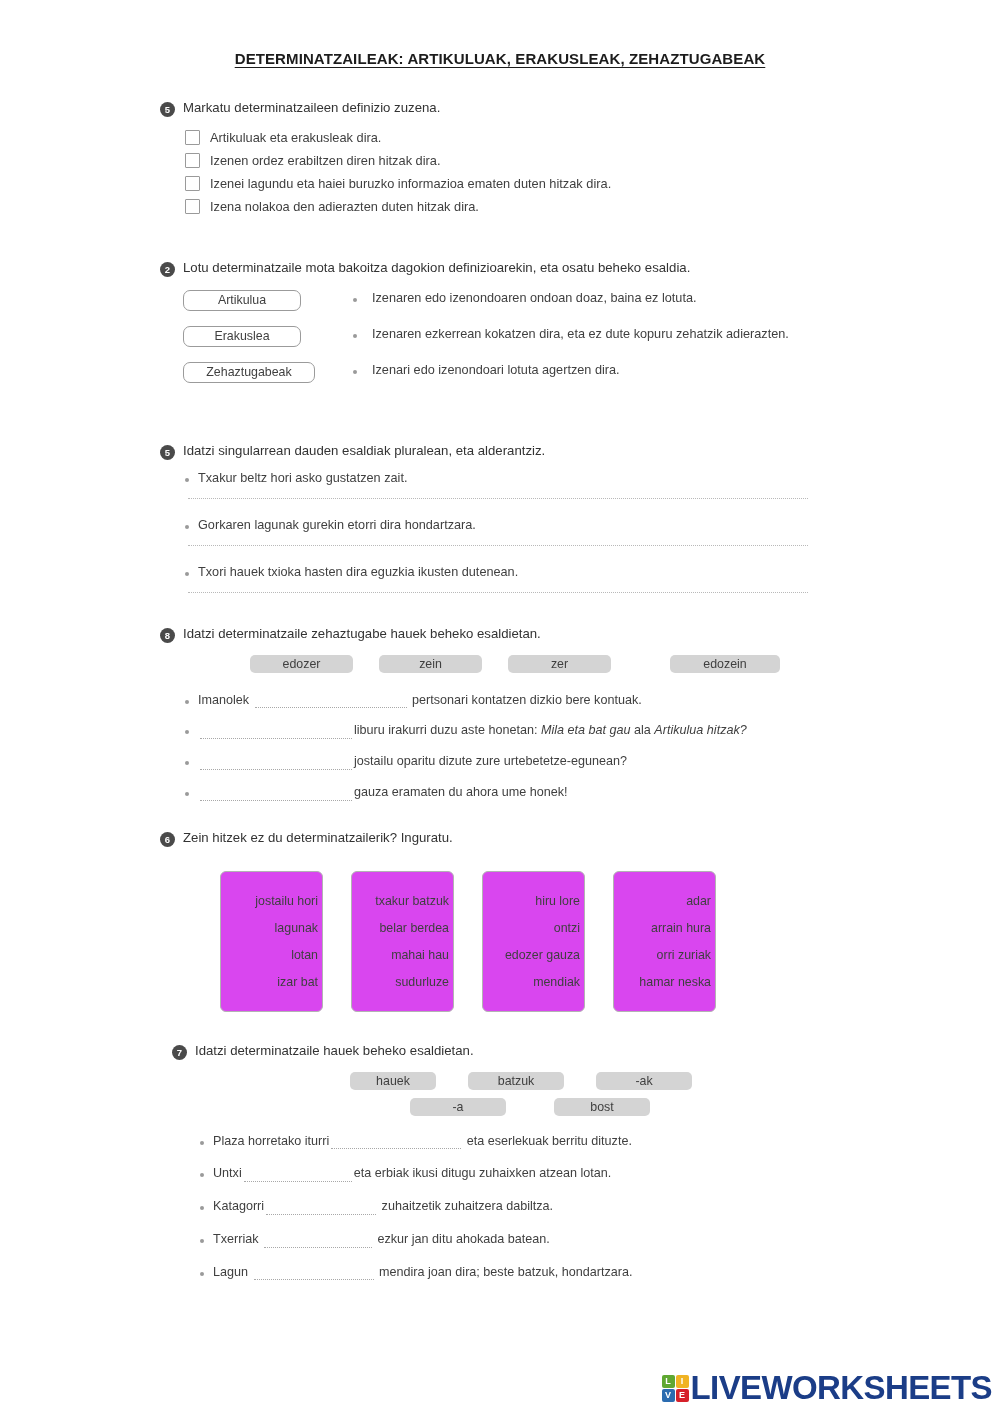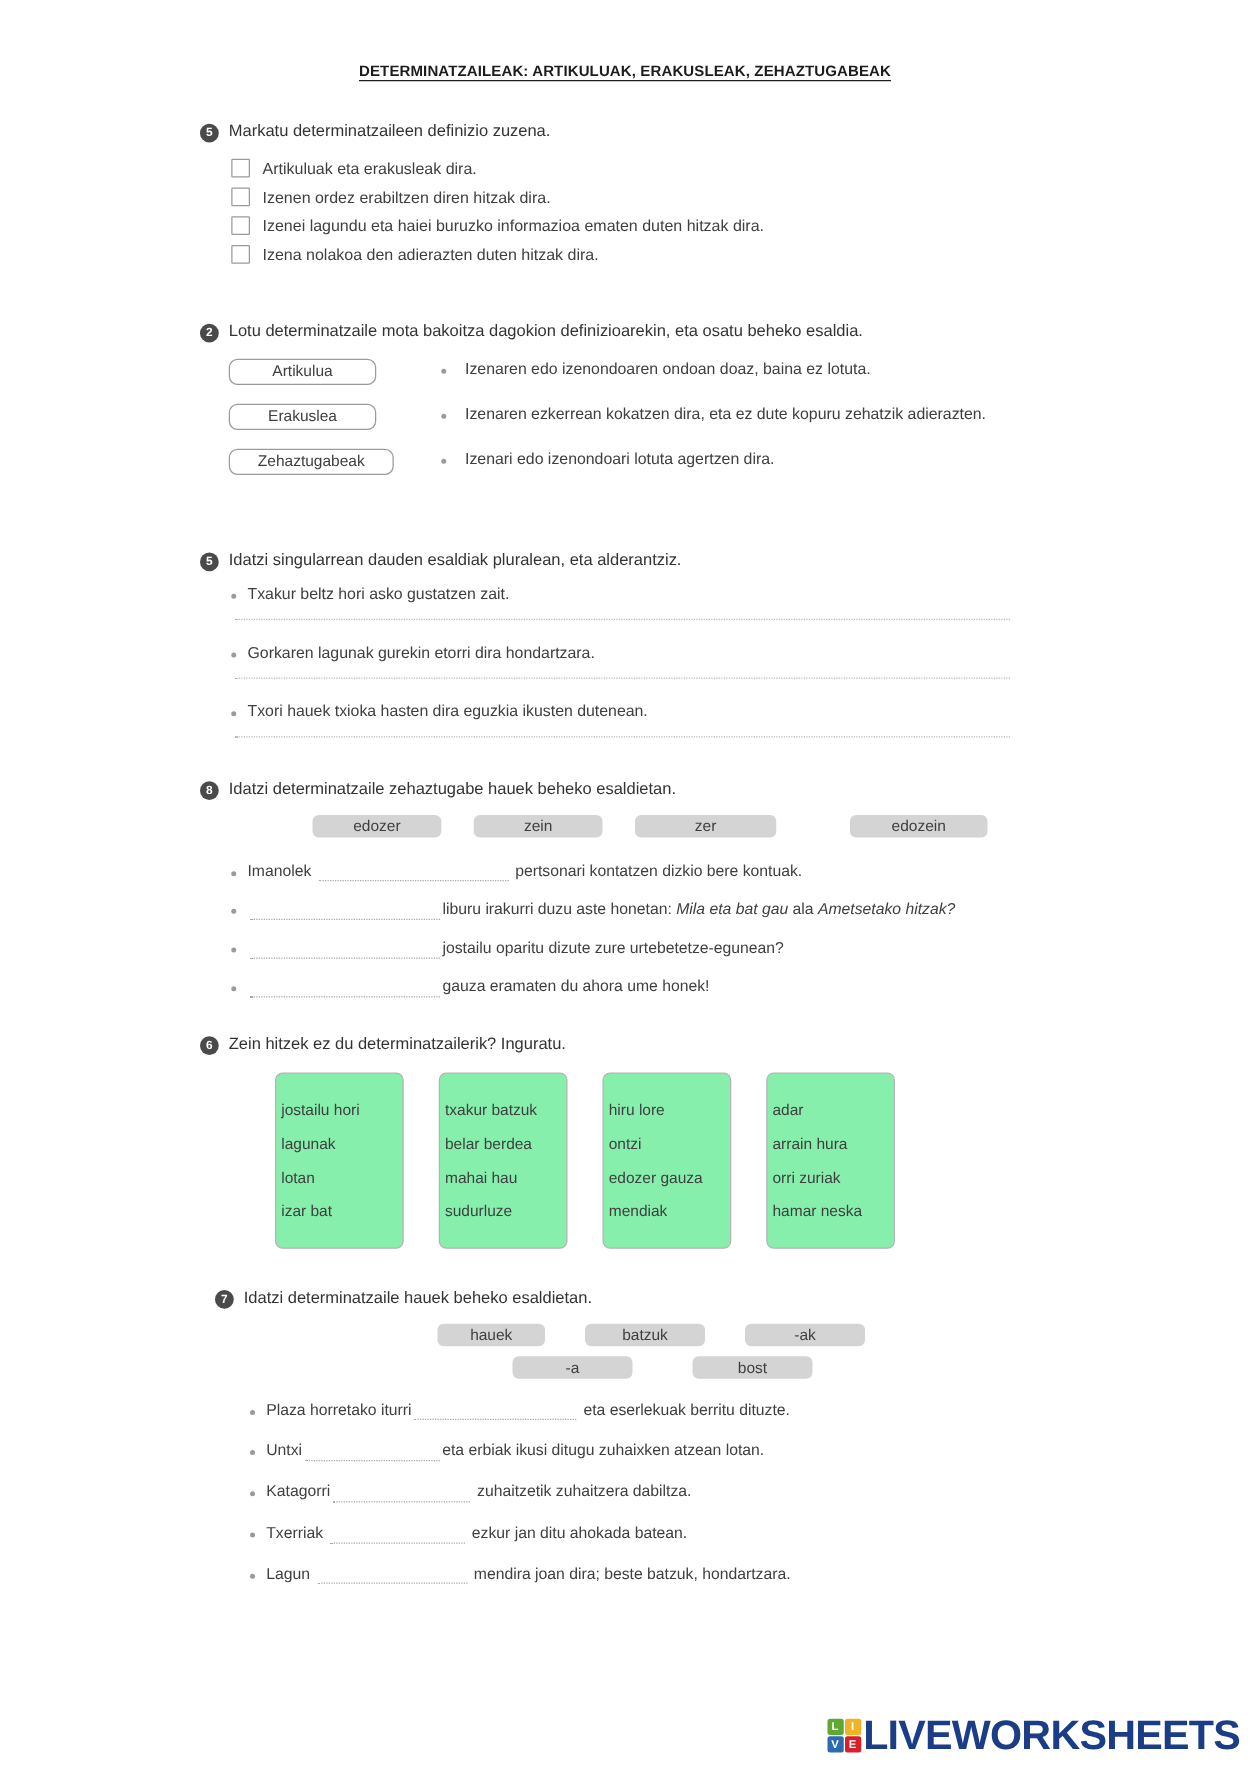--- a/index.html
+++ b/index.html
@@ -10,21 +10,21 @@
     font-family:"Liberation Sans", sans-serif;
     color:#3d3d3d;
     position:relative;
     overflow:hidden;
   }
   .page { position:relative; width:1000px; height:1413px; padding:0; }
 
   .title {
     text-align:center;
     font-weight:bold;
-    font-size:12px;
+    font-size:15px;
     letter-spacing:0.1px;
     color:#1c1c1c;
     text-decoration:underline;
     text-underline-offset:3px;
     padding-top:50px;
   }
 
   .content { padding:0 160px 0 160px; }
 
   
@@ -89,21 +89,21 @@
   .blank {
     display:inline-block; border-bottom:1.3px dotted #a8a8a8;
     vertical-align:bottom; height:11px; margin:0 2px;
   }
   .ital { font-style:italic; }
 
   
   .boxes { display:flex; gap:28px; margin-top:14px; padding-left:60px; }
   .wbox {
     width:103px; border:1.3px solid #b3b3b3; border-radius:6px;
-    padding:22px 4px 22px 4px; text-align:left; background:#86efac;
+    padding:22px 4px 22px 4px; text-align:right; background:#d946ef;margin-top:10px;
   }
   .wbox div { font-size:12.4px; color:#3f3f3f; margin-bottom:13px; }
   .wbox div:last-child { margin-bottom:0; }
 
   
   .footer { position:absolute; right:8px; bottom:6px; display:flex; align-items:center; }
   .lw-icon { display:grid; grid-template-columns:1fr 1fr; grid-template-rows:1fr 1fr; gap:1px; width:27px; height:27px; }
   .lw-icon span {
     display:flex; align-items:center; justify-content:center;
     font-size:9px; font-weight:bold; color:#fff; border-radius:2px;
@@ -208,36 +208,36 @@
     </div>
 
     <div class="ex" style="margin-top:32px;">
       <div class="ex-head">
         <div class="badge">8</div>
         <div class="ex-title">Idatzi determinatzaile zehaztugabe hauek beheko esaldietan.</div>
       </div>
       <div class="chips" style="padding-left:90px; gap:26px;">
         <div class="chip" style="width:103px;">edozer</div>
         <div class="chip" style="width:103px;">zein</div>
-        <div class="chip" style="width:113px;">zer</div>
+        <div class="chip" style="width:103px;">zer</div>
         <div class="chip" style="width:110px;margin-left:33px;">edozein</div>
       </div>
       <div class="fill-list" style="margin-top:20px;">
         <div class="fill-row">
           <div class="dot"></div>
           <div class="fill-text">
             <span>Imanolek</span>
             <span class="blank" style="width:152px;"></span>
             <span>pertsonari kontatzen dizkio bere kontuak.</span>
           </div>
         </div>
         <div class="fill-row">
           <div class="dot"></div>
           <div class="fill-text">
-            <span class="blank" style="width:152px;"></span><span>liburu irakurri duzu aste honetan: </span><span class="ital">Mila eta bat gau</span><span> ala </span><span class="ital">Ametsetako hitzak?</span>
+            <span class="blank" style="width:152px;"></span><span>liburu irakurri duzu aste honetan: </span><span class="ital">Mila eta bat gau</span><span> ala </span><span class="ital">Artikulua hitzak?</span>
           </div>
         </div>
         <div class="fill-row">
           <div class="dot"></div>
           <div class="fill-text">
             <span class="blank" style="width:152px;"></span><span>jostailu oparitu dizute zure urtebetetze-egunean?</span>
           </div>
         </div>
         <div class="fill-row">
           <div class="dot"></div>

